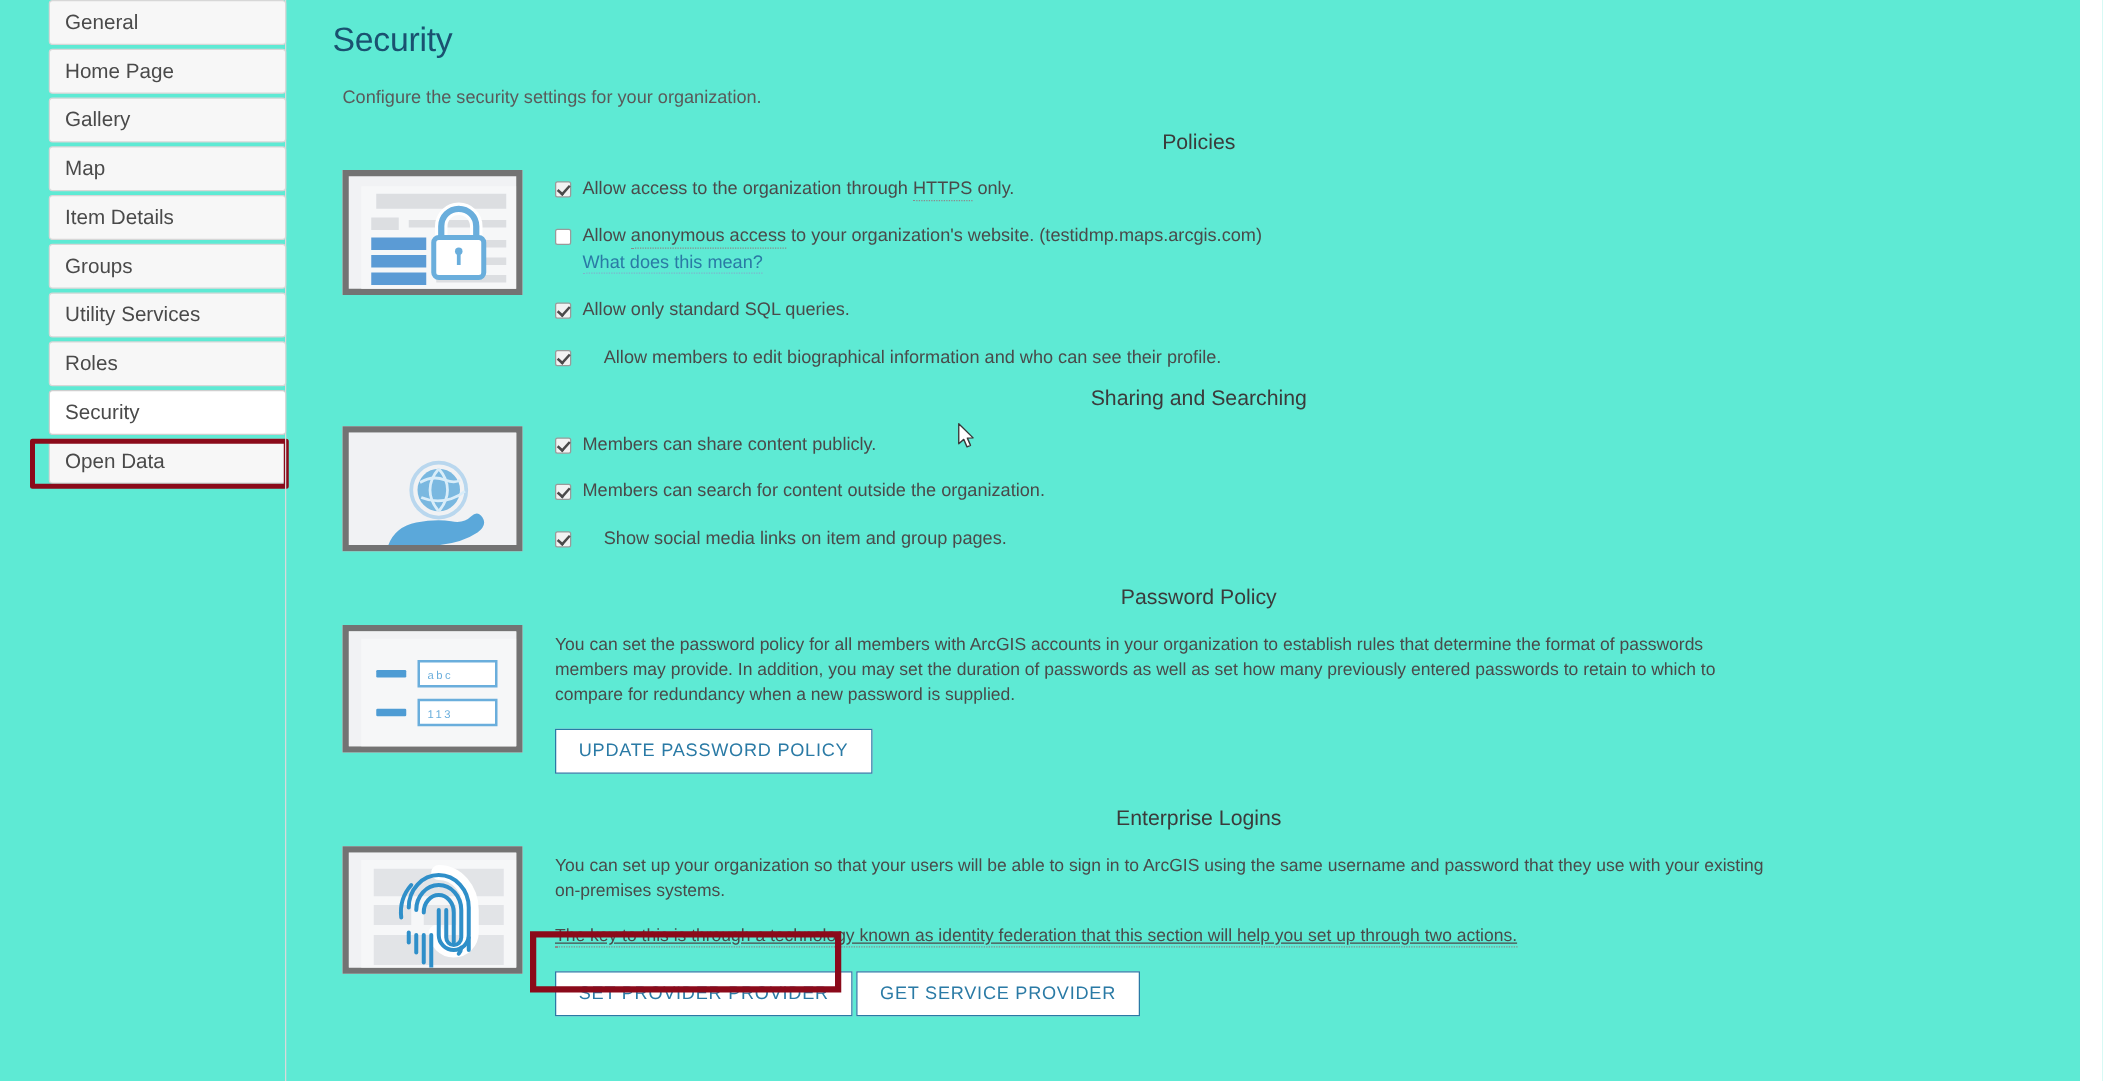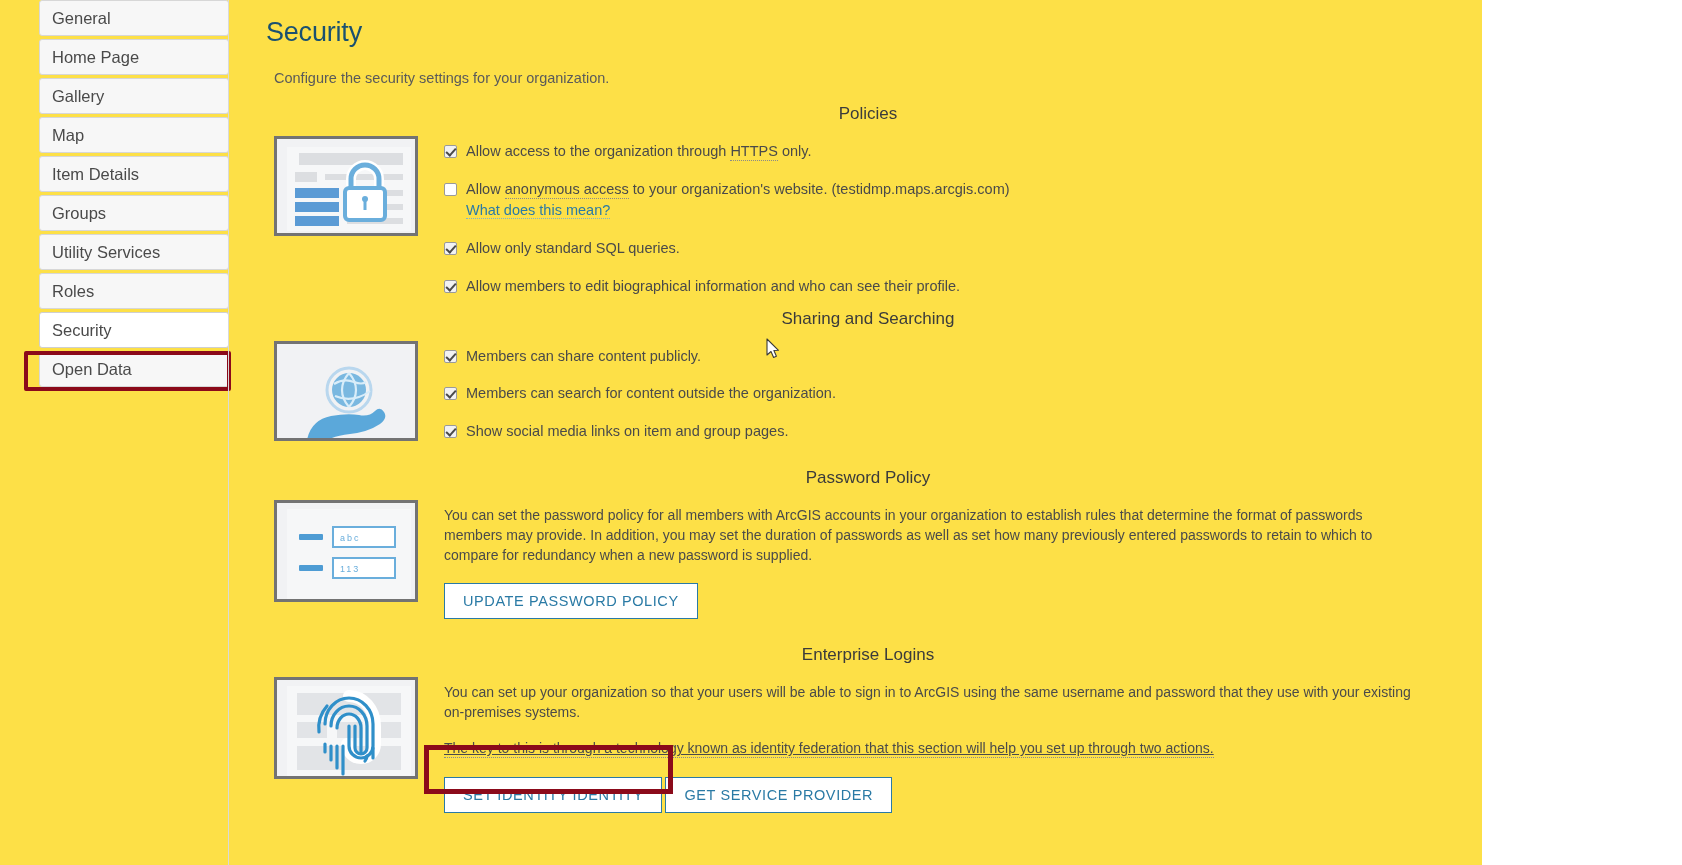--- a/index.html
+++ b/index.html
@@ -8,23 +8,23 @@
     padding: 0;
     width: 1682px;
     height: 865px;
     background: #ffffff;
     font-family: "Liberation Sans", sans-serif;
     overflow: hidden;
   }
 
   #page {
     position: relative;
-    width: 1482px;
+    width: 1664px;
     height: 865px;
-    background: #fde047;
+    background: #5eead4;
   }
 
   
   .sidebar {
     position: absolute;
     left: 39px;
     top: 0px;
     width: 190px;
   }
   .sidebar-divider {
@@ -98,42 +98,42 @@
     align-items: flex-start;
     margin-top: 12px;
     padding-left: 8px;
   }
 
   
   .thumb {
     width: 144px;
     height: 100px;
     background: #f1f2f4;
-    border: 3px solid #737373;
+    border: 5px solid #737373;
     flex: 0 0 auto;
     position: relative;
     overflow: hidden;
   }
   .thumb.tall { height: 102px; }
 
   .opts {
     margin-left: 26px;
     padding-top: 6px;
     flex: 1 1 auto;
   }
 
   
   .cbrow {
     display: flex;
     align-items: flex-start;
     margin-bottom: 18px;
     font-size: 14.5px;
     color: #4a4a4a;
   }
-  .cbrow:last-child { margin-bottom: 0; }
+  .cbrow:last-child { margin-bottom: 0; gap: 17px; }
   .cbox {
     width: 13px;
     height: 13px;
     border: 1px solid #9a9a9a;
     background: #f2f2f2;
     border-radius: 2px;
     margin-right: 9px;
     margin-top: 3px;
     flex: 0 0 auto;
     position: relative;
@@ -399,21 +399,21 @@
           </g>
         </svg>
       </div>
 
       <div class="opts">
         <p class="para">You can set up your organization so that your users will be able to sign in to ArcGIS using the same username and password that they use with your existing on-premises systems.</p>
         <p class="para">
           <span class="dotted-para">The key to this is through a technology known as identity federation that this section will help you set up through two actions.</span>
         </p>
         <div class="btnrow">
-          <button class="btn">SET IDENTITY IDENTITY</button>
+          <button class="btn">SET PROVIDER PROVIDER</button>
           <button class="btn">GET SERVICE PROVIDER</button>
         </div>
       </div>
     </div>
 
   </div>
 
   <div class="btn-highlight"></div>
 
   <svg class="cursor" viewBox="0 0 14 21">

